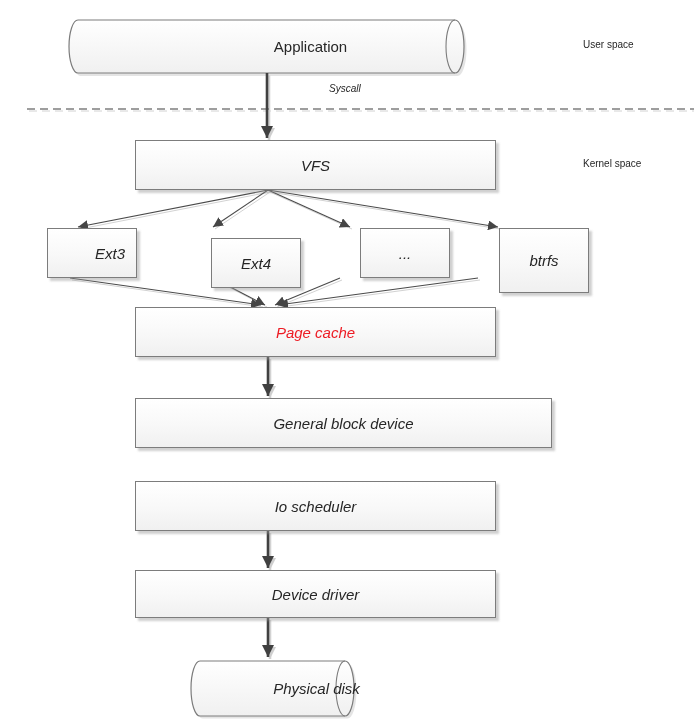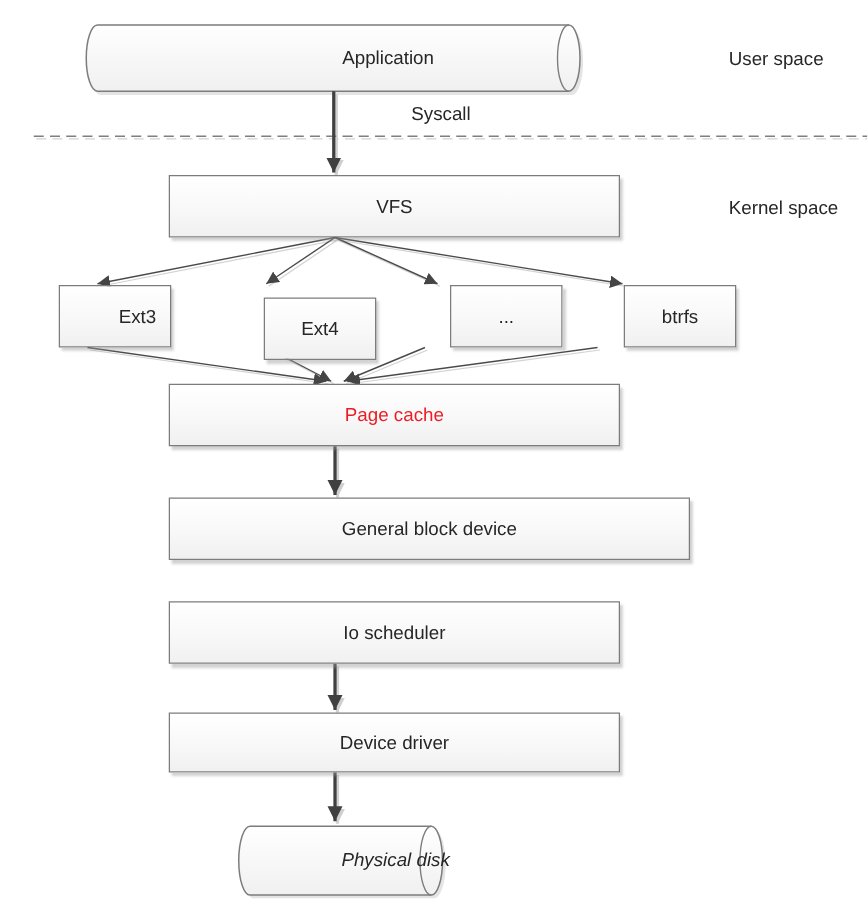--- a/index.html
+++ b/index.html
@@ -9,42 +9,42 @@
   }
   .layer{position:absolute;left:0;top:0;width:694px;height:723px;}
   svg.layer{z-index:1;}
   .nodes{z-index:2;pointer-events:none;margin-left:44px;}
   .box{
     position:absolute;box-sizing:border-box;
     border:1px solid #7c7c7c;
     background:linear-gradient(180deg,#ffffff 0%,#f8f8f8 55%,#f0f0f0 100%);
     box-shadow:2.5px 3px 2px rgba(150,150,150,0.45);
     display:flex;align-items:center;justify-content:center;
-    font-size:15px;line-height:1;
+    font-size:15px;line-height:1;font-style:italic;
   }
   .cyl-label{
     position:absolute;display:flex;align-items:center;justify-content:center;
     font-size:15px;line-height:1;
   }
-  .free-label{position:absolute;font-size:15px;line-height:1;white-space:nowrap;}
+  .free-label{position:absolute;font-size:10px;line-height:1;white-space:nowrap;}
   
   .n-vfs{left:91px;top:140px;width:361px;height:50px;}
   .n-ext3{left:3px;top:228px;width:90px;height:50px;padding-left:36px;}
   .n-ext4{left:167px;top:238px;width:90px;height:50px;}
   .n-otherfs{left:316px;top:228px;width:90px;height:50px;}
-  .n-btrfs{left:455px;top:228px;width:90px;height:50px;}
+  .n-btrfs{left:455px;top:228px;width:90px;height:65px;}
   .n-page{left:91px;top:307px;width:361px;height:50px;}
   .n-general{left:91px;top:398px;width:417px;height:50px;}
   .n-io{left:91px;top:481px;width:361px;height:50px;}
   .n-device{left:91px;top:570px;width:361px;height:48px;}
   .n-app-label{left:78px;top:20px;width:377px;height:53px;}
   .n-disk-label{left:200px;top:660px;width:145px;height:56px;font-style:italic;}
   .l-user{left:539px;top:40px;}
   .l-kernel{left:539px;top:159px;}
-  .l-syscall{left:285px;top:84px;}
+  .l-syscall{left:285px;top:84px;font-style:italic;}
 </style>
 </head>
 <body>
 
 <div class="stage">
 
   <svg class="layer" viewBox="0 0 694 723" xmlns="http://www.w3.org/2000/svg">
     <defs>
       <marker id="head-big" viewBox="0 0 12 12" markerWidth="12" markerHeight="13" refX="12" refY="6" orient="auto" markerUnits="userSpaceOnUse">
         <path d="M0,0 L12,6 L0,12 Z" fill="#404040"></path>

